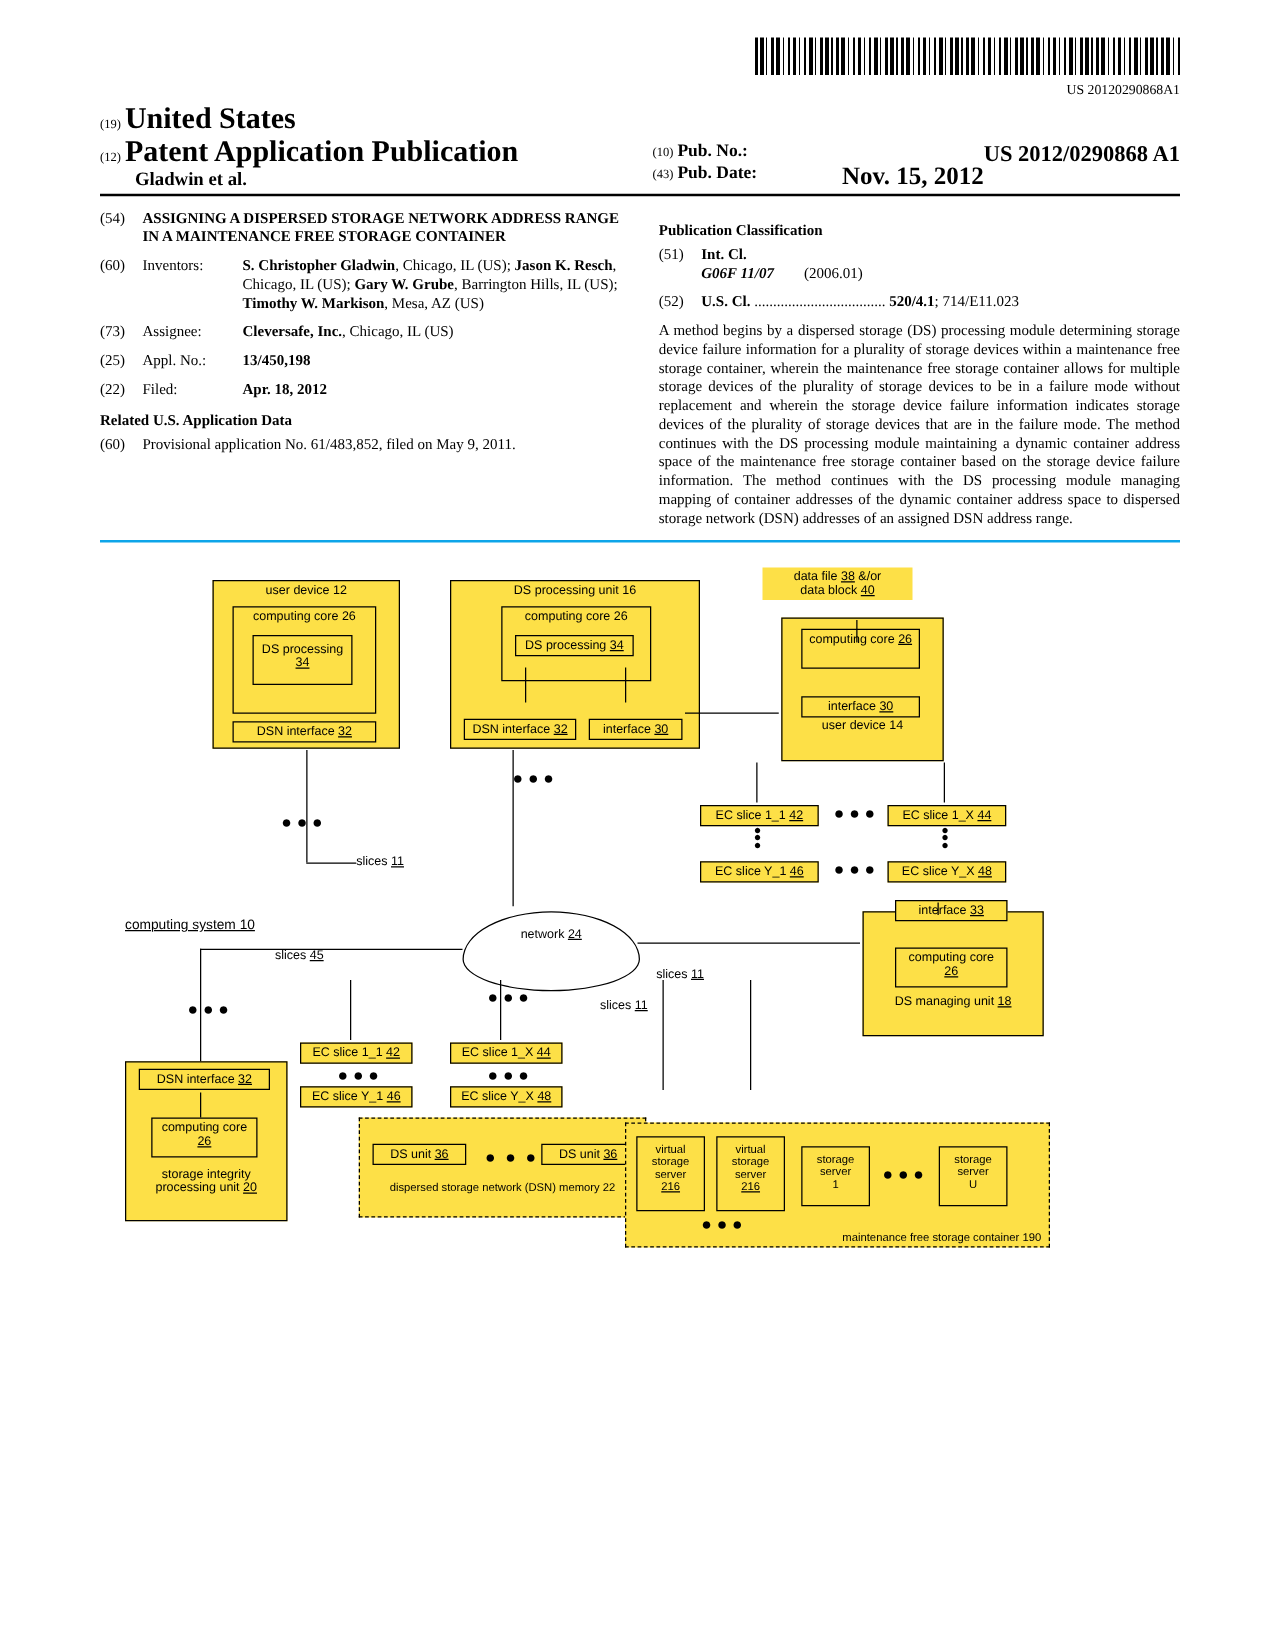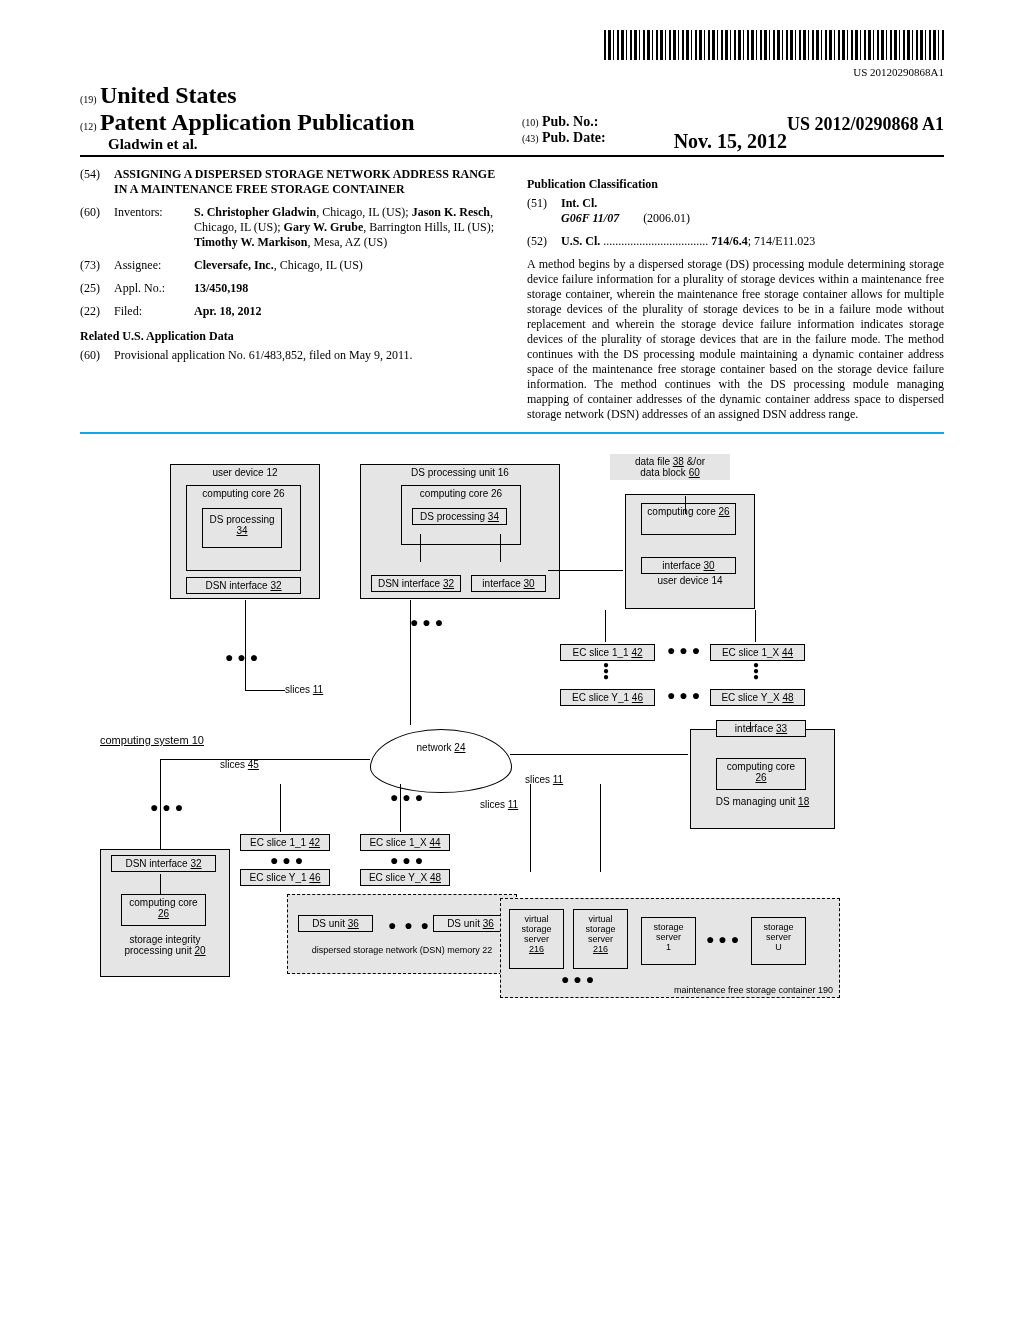--- a/index.html
+++ b/index.html
@@ -113,21 +113,21 @@
   .figure {
     margin-top: 20px;
     font-family: Arial, Helvetica, sans-serif;
     font-size: 10px;
     position: relative;
     height: 560px;
   }
   .box {
     position: absolute;
     border: 1px solid #000;
-    background: #e5e5e5;
+    background: #fde047;
     text-align: center;
     padding: 2px 4px;
     box-sizing: border-box;
   }
   .nobord {
     border: none;
   }
   .u { text-decoration: underline; }
   .dashed {
     border-style: dashed;
@@ -233,21 +233,21 @@
         <i><b>G06F 11/07</b></i>
         &nbsp;&nbsp;&nbsp;&nbsp;&nbsp;&nbsp;
         <span>(2006.01)</span>
       </div>
     </div>
     <div class="field-row">
       <div class="field-code">(52)</div>
       <div class="field-val">
         <b>U.S. Cl.</b>
         <span> ................................... </span>
-        <b>714/6.4</b>; 714/E11.023
+        <b>520/4.1</b>; 714/E11.023
       </div>
     </div>
     <div class="abstract-body">A method begins by a dispersed storage (DS) processing module determining storage device failure information for a plurality of storage devices within a maintenance free storage container, wherein the maintenance free storage container allows for multiple storage devices of the plurality of storage devices to be in a failure mode without replacement and wherein the storage device failure information indicates storage devices of the plurality of storage devices that are in the failure mode. The method continues with the DS processing module maintaining a dynamic container address space of the maintenance free storage container based on the storage device failure information. The method continues with the DS processing module managing mapping of container addresses of the dynamic container address space to dispersed storage network (DSN) addresses of an assigned DSN address range.</div>
   </div>
 </div>
 
 <div class="figure">
 
   <div class="box" style="left:90px; top:10px; width:150px; height:135px;">
     <div>user device 12</div>
@@ -261,21 +261,21 @@
   <div class="box" style="left:280px; top:10px; width:200px; height:135px;">
     <div>DS processing unit 16</div>
     <div class="box" style="left:40px; top:20px; width:120px; height:60px;">
       <div>computing core 26</div>
       <div class="box" style="left:10px; top:22px; width:95px;">DS processing <span class="u">34</span></div>
     </div>
     <div class="box" style="left:10px; top:110px; width:90px;">DSN interface <span class="u">32</span></div>
     <div class="box" style="left:110px; top:110px; width:75px;">interface <span class="u">30</span></div>
   </div>
 
-  <div class="box nobord" style="left:530px; top:0px; width:120px;">data file <span class="u">38</span> &amp;/or<br>data block <span class="u">60</span></div>
+  <div class="box nobord" style="left:530px; top:0px; width:120px;">data file <span class="u">38</span> &amp;/or<br>data block <span class="u">40</span></div>
 
   <div class="box" style="left:545px; top:40px; width:130px; height:115px;">
     <div class="box" style="left:15px; top:8px; width:95px; height:32px;">computing core <span class="u">26</span></div>
     <div class="box" style="left:15px; top:62px; width:95px;">interface <span class="u">30</span></div>
     <div style="margin-top:78px;">user device 14</div>
   </div>
 
   <div class="arrow h" style="left:468px; top:116px; width:75px;"></div>
   <div class="arrow v" style="left:340px; top:80px; height:28px;"></div>
   <div class="arrow v" style="left:420px; top:80px; height:28px;"></div>

